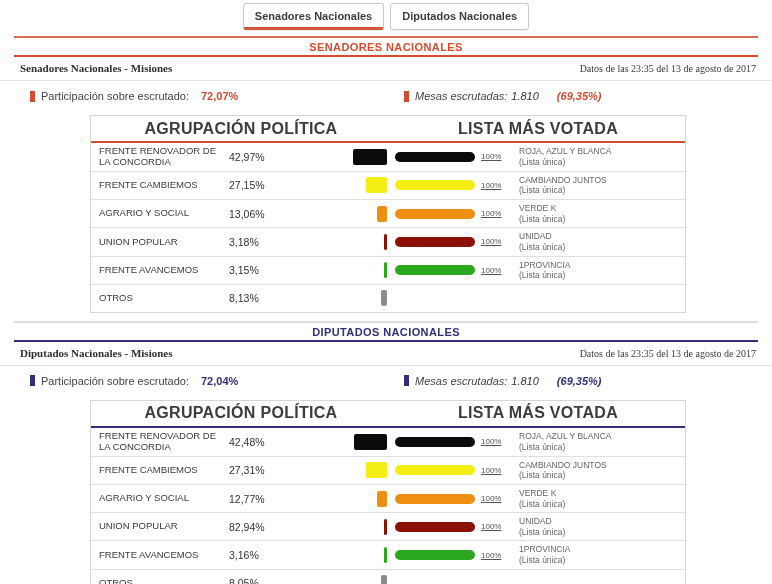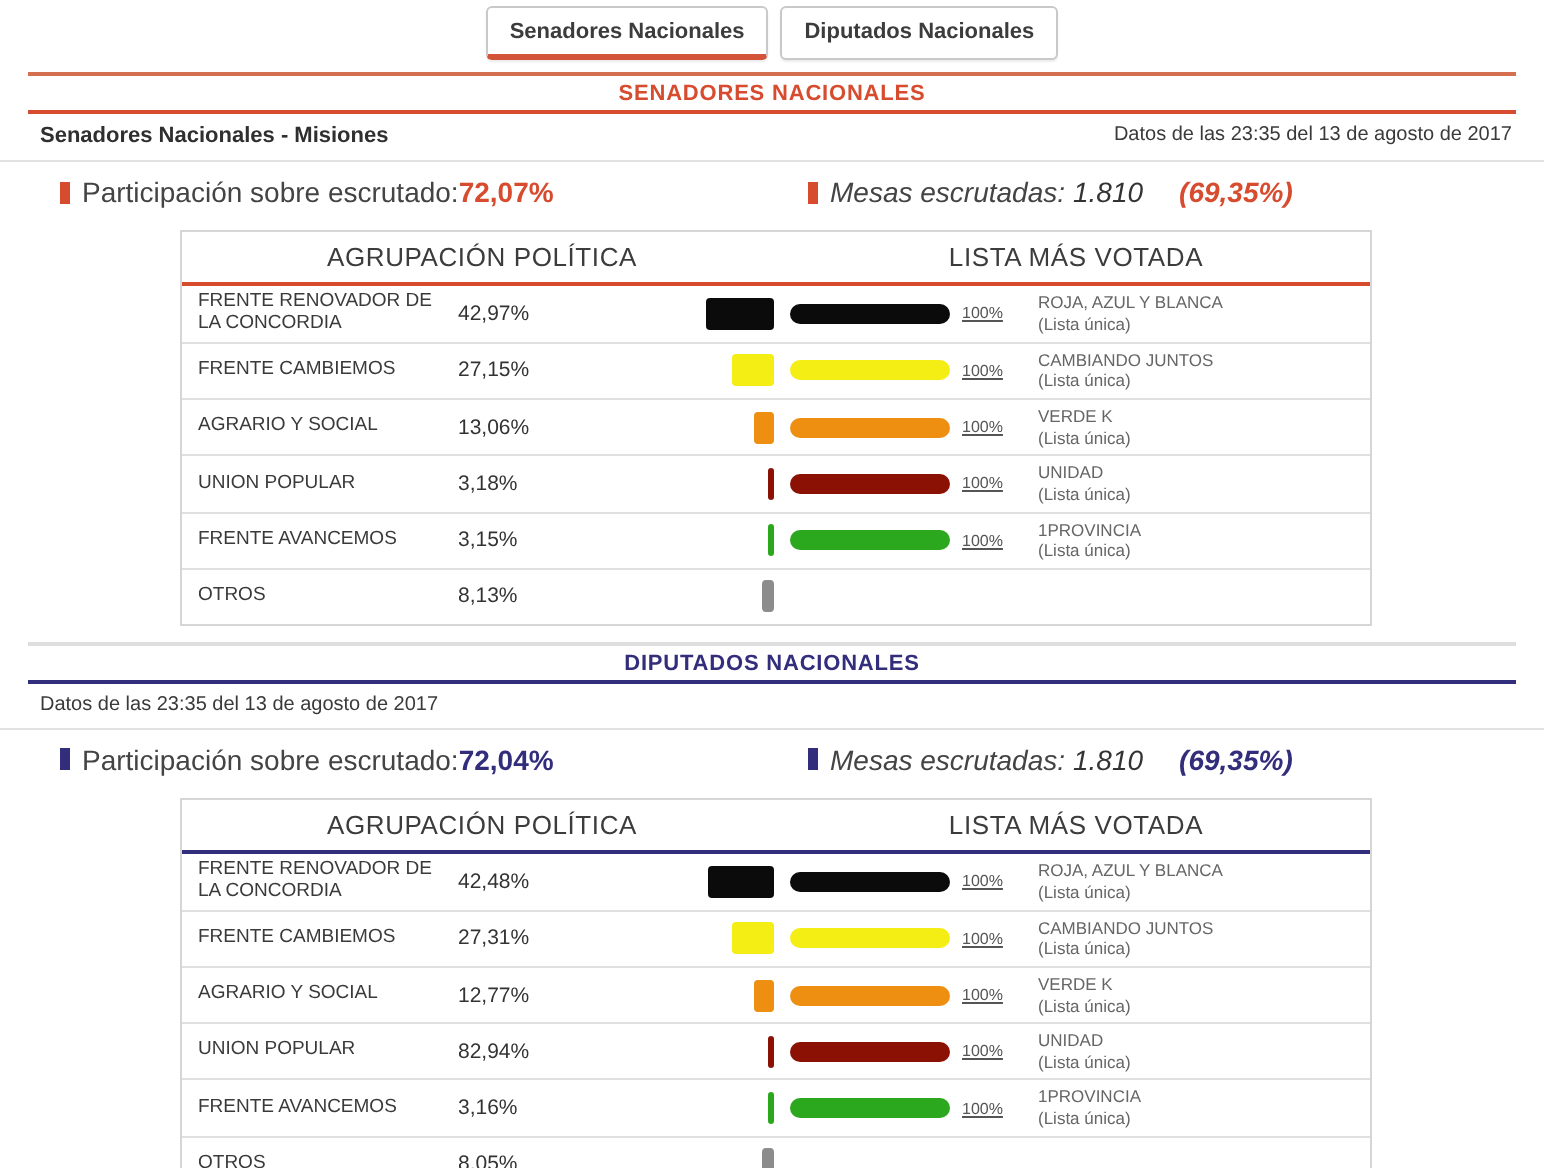--- a/index.html
+++ b/index.html
@@ -21,41 +21,41 @@
   .tab.active { border-bottom: 3px solid #d4543a; padding-bottom: 4px; }
 
   
   .section { --accent: #d74b2f; --toprule: #d4704f; }
   .top-rule { height: 2px; background: var(--toprule); margin: 6px 14px 0; }
   .banner {
     text-align: center; font-size: 11px; font-weight: bold;
     color: var(--accent); letter-spacing: .4px; padding: 3px 0 2px;
   }
   .banner-rule { height: 2px; background: var(--accent); margin: 0 14px; }
-  .meta { display: flex; justify-content: space-between; align-items: flex-start; padding: 5px 16px 4px 20px; }
+  .meta { display: flex; justify-content: space-between; align-items: flex-end; padding: 5px 16px 4px 20px; font-family: Liberation Serif, serif; }
   .meta-title { font-size: 11px; font-weight: bold; color: #2f2f2f; }
   .meta-date { font-size: 10px; color: #3a3a3a; }
   .thin-div { height: 1px; background: #e2e2e2; margin: 2px 0 0; }
 
   
   .stats { display: flex; padding: 8px 0 6px 30px; height: 28px; }
-  .stat { display: flex; align-items: center; font-size: 14px; color: #444; }
+  .stat { display: flex; align-items: center; font-size: 11px; color: #444; }
   .stat.second { margin-left: auto; width: 368px; font-style: italic; }
   .bullet { width: 5px; height: 11px; background: var(--accent); margin-right: 6px; flex: 0 0 auto; }
-  .stat b.val { color: var(--accent); margin-left: 0; }
+  .stat b.val { color: var(--accent); margin-left: 12px; }
   .stat .count { margin-left: 4px; color: #333; }
   .stat b.paren { color: var(--accent); margin-left: 18px; }
 
   
   .card {
     width: 596px; margin: 6px 0 0 90px; background: #fff;
     border: 1px solid #d6d6d6;
   }
   .card-head { display: flex; align-items: center; height: 27px; border-bottom: 2px solid var(--accent); }
-  .col-label { font-size: 13px; font-weight: normal; color: #3c3c3c; letter-spacing: .3px; }
+  .col-label { font-size: 16px; font-weight: bold; color: #3c3c3c; letter-spacing: .3px; }
   .col-label.c1 { width: 300px; text-align: center; }
   .col-label.c2 { flex: 1; text-align: center; }
 
   .trow { display: flex; align-items: center; min-height: 27px; border-bottom: 1px solid #e0e0e0; padding: 3px 0; }
   .trow:last-child { border-bottom: none; }
   .c-party { width: 138px; padding-left: 8px; font-size: 9.5px; color: #3a3a3a; line-height: 1.15; }
   .c-pct { width: 78px; font-size: 10.5px; color: #333; }
   .c-block { width: 80px; display: flex; justify-content: flex-end; }
   .share-block { height: 16px; border-radius: 2px; display: inline-block; }
   .c-bar { width: 88px; padding-left: 8px; }
@@ -186,20 +186,21 @@
         </div>
       </div>
   </div>
 </section>
 
 <section class="section" style="margin-top: 8px; --accent: #332e7c; --toprule: #dedede;">
   <div class="top-rule"></div>
   <div class="banner">DIPUTADOS NACIONALES</div>
   <div class="banner-rule"></div>
   <div class="meta">
+    <span class="meta-title">Diputados Nacionales - Misiones</span>
     <span class="meta-date">Datos de las 23:35 del 13 de agosto de 2017</span>
   </div>
   <div class="thin-div"></div>
   <div class="stats">
     <span class="stat">
       <span class="bullet"></span>
       <span>Participación sobre escrutado:</span>
       <b class="val">72,04%</b>
     </span>
     <span class="stat second">

